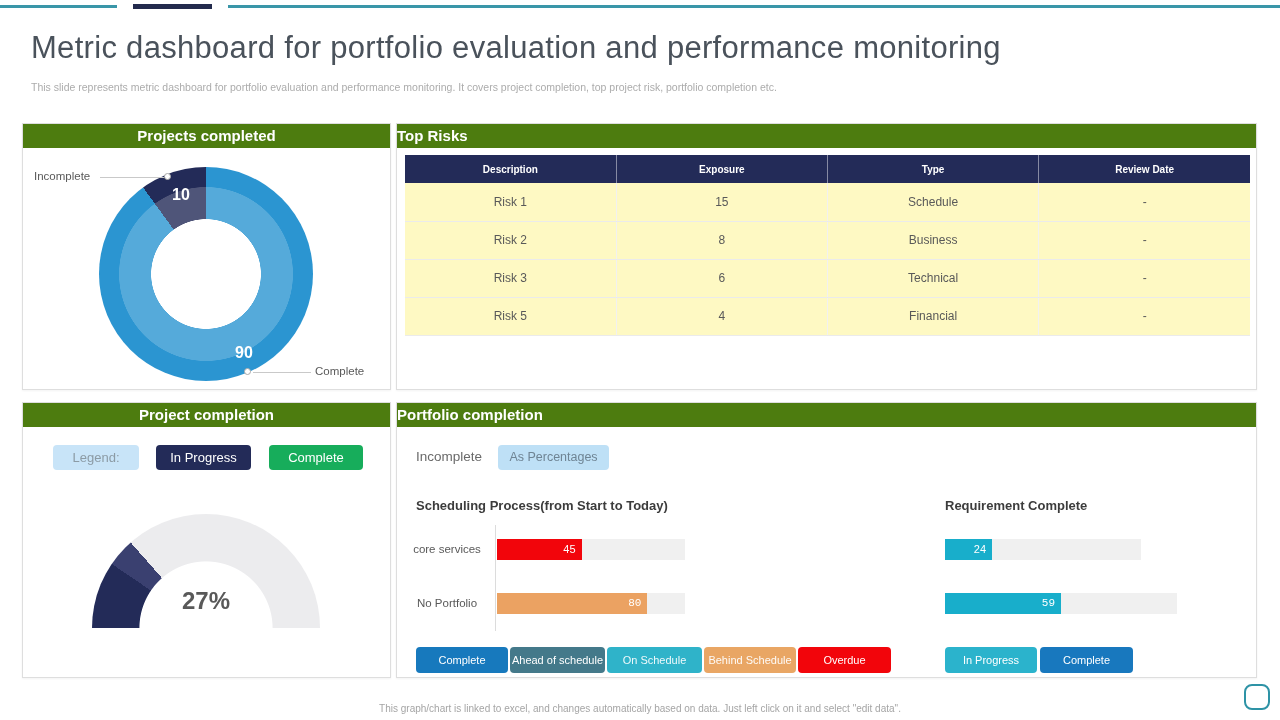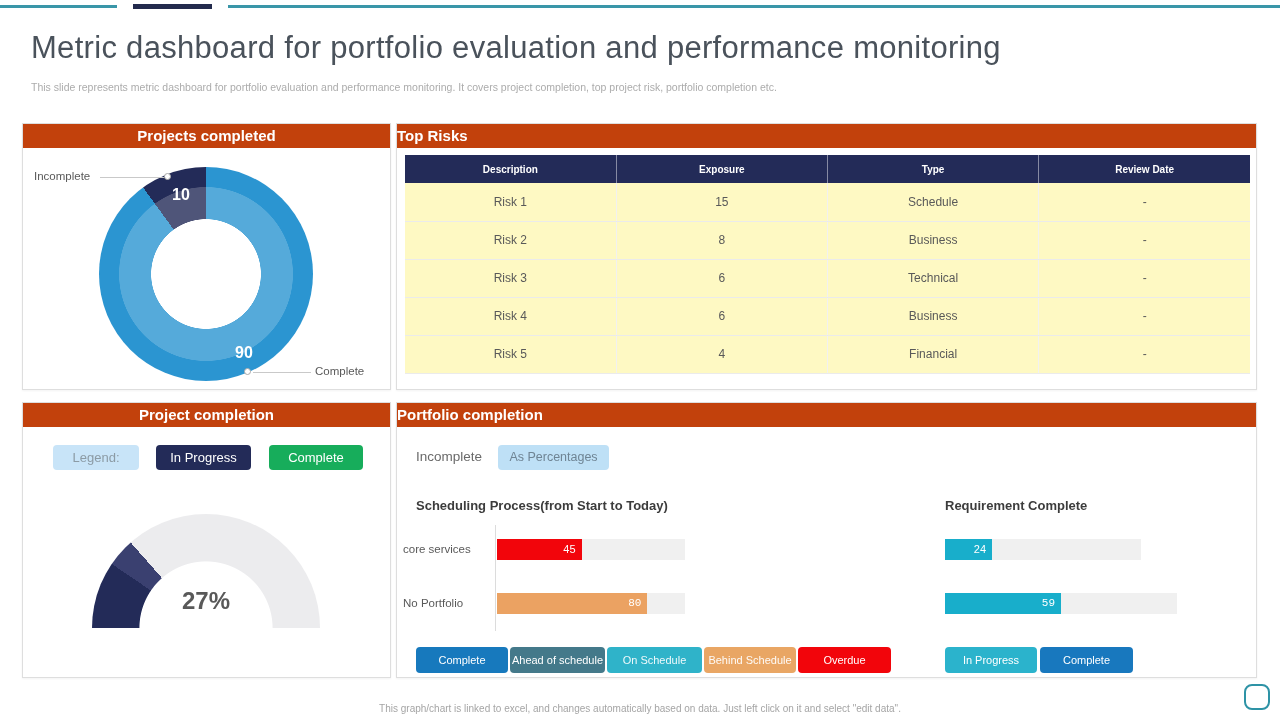--- a/index.html
+++ b/index.html
@@ -8,21 +8,21 @@
 
   
   .topline { position:absolute; left:0; top:5px; width:1280px; height:3px; background:#3A96A8; }
   .topline-gap { position:absolute; top:3px; height:8px; background:#fff; width:16px; }
   .topline-navy { position:absolute; left:133px; top:4px; width:79px; height:5px; background:#232B4D; }
 
   .title { position:absolute; left:31px; top:30px; font-size:31px; font-weight:400; letter-spacing:.3px; color:#4a525b; }
   .subtitle { position:absolute; left:31px; top:81px; font-size:10.5px; color:#ACACAC; }
 
   .panel { position:absolute; background:#fff; border:1px solid #DEDEDE; box-shadow:0 1px 2px rgba(0,0,0,.05); }
-  .panel-hd { position:absolute; left:0; top:0; right:0; height:24px; background:#c2410c; color:#fff; font-weight:bold; font-size:15px; line-height:24px; }
+  .panel-hd { position:absolute; left:0; top:0; right:0; height:24px; background:#4d7c0f; color:#fff; font-weight:bold; font-size:15px; line-height:24px; }
   .panel-hd.center { text-align:center; }
   .panel-hd.left { }
 
   #panel-projects { left:22px; top:123px; width:369px; height:267px; }
   #panel-risks    { left:396px; top:123px; width:861px; height:267px; }
   #panel-gauge    { left:22px; top:402px; width:369px; height:276px; }
   #panel-portfolio{ left:396px; top:402px; width:861px; height:276px; }
 
   
   .donut { position:absolute; left:76px; top:43px; width:214px; height:214px; border-radius:50%; }
@@ -55,21 +55,21 @@
   .gauge { width:228px; height:228px; border-radius:50%; }
   .gauge-label { position:absolute; left:133px; top:184px; width:100px; text-align:center; font-size:24px; font-weight:bold; color:#595959; }
 
   
   .displaying { position:absolute; left:19px; top:46px; font-size:13.5px; color:#6a6a6a; }
   .chip.aspct { left:101px; top:42px; width:111px; background:#BEE0F6; color:#6F8494; font-size:12.5px; }
   .sec-heading { position:absolute; top:95px; font-size:13px; font-weight:bold; color:#3C3C3C; }
   .sec-heading.sched { left:19px; }
   .sec-heading.req { left:548px; }
   .axis-line { position:absolute; left:98px; top:122px; width:1px; height:106px; background:#DCDCDC; }
-  .bar-label { position:absolute; width:88px; text-align:left; font-size:11.5px; color:#595959; }
+  .bar-label { position:absolute; width:88px; text-align:center; font-size:11.5px; color:#595959; }
   .bar-track { position:absolute; height:21px; background:#F0F0F0; }
   .bar-fill { height:21px; color:#fff; font-size:11px; text-align:right; line-height:21px; padding-right:6px; }
   .row-y1 { top:136px; } .row-y2 { top:190px;font-family:Liberation Mono, monospace; }
   .lbl-y1 { top:140px; } .lbl-y2 { top:194px; }
   .track-sched { left:100px; width:188px; }
   .track-req1 { left:548px; width:196px; }
   .track-req2 { left:548px; width:232px; }
 
   .btn { position:absolute; top:244px; height:26px; border-radius:4px; color:#fff; font-size:11px; text-align:center; line-height:26px; border:none; cursor:pointer; font-family:"Liberation Sans", sans-serif; }
   .btn.b0 { left:19px;  width:92px; }
@@ -133,26 +133,20 @@
             <td>Business</td>
             <td>-</td>
           </tr>
           <tr>
             <td>Risk 3</td>
             <td>6</td>
             <td>Technical</td>
             <td>-</td>
           </tr>
           <tr>
-            <td>Risk 4</td>
-            <td>6</td>
-            <td>Business</td>
-            <td>-</td>
-          </tr>
-          <tr>
             <td>Risk 5</td>
             <td>4</td>
             <td>Financial</td>
             <td>-</td>
           </tr>
         </tbody>
     </table>
   </div>
 
   <div class="panel" id="panel-gauge">

